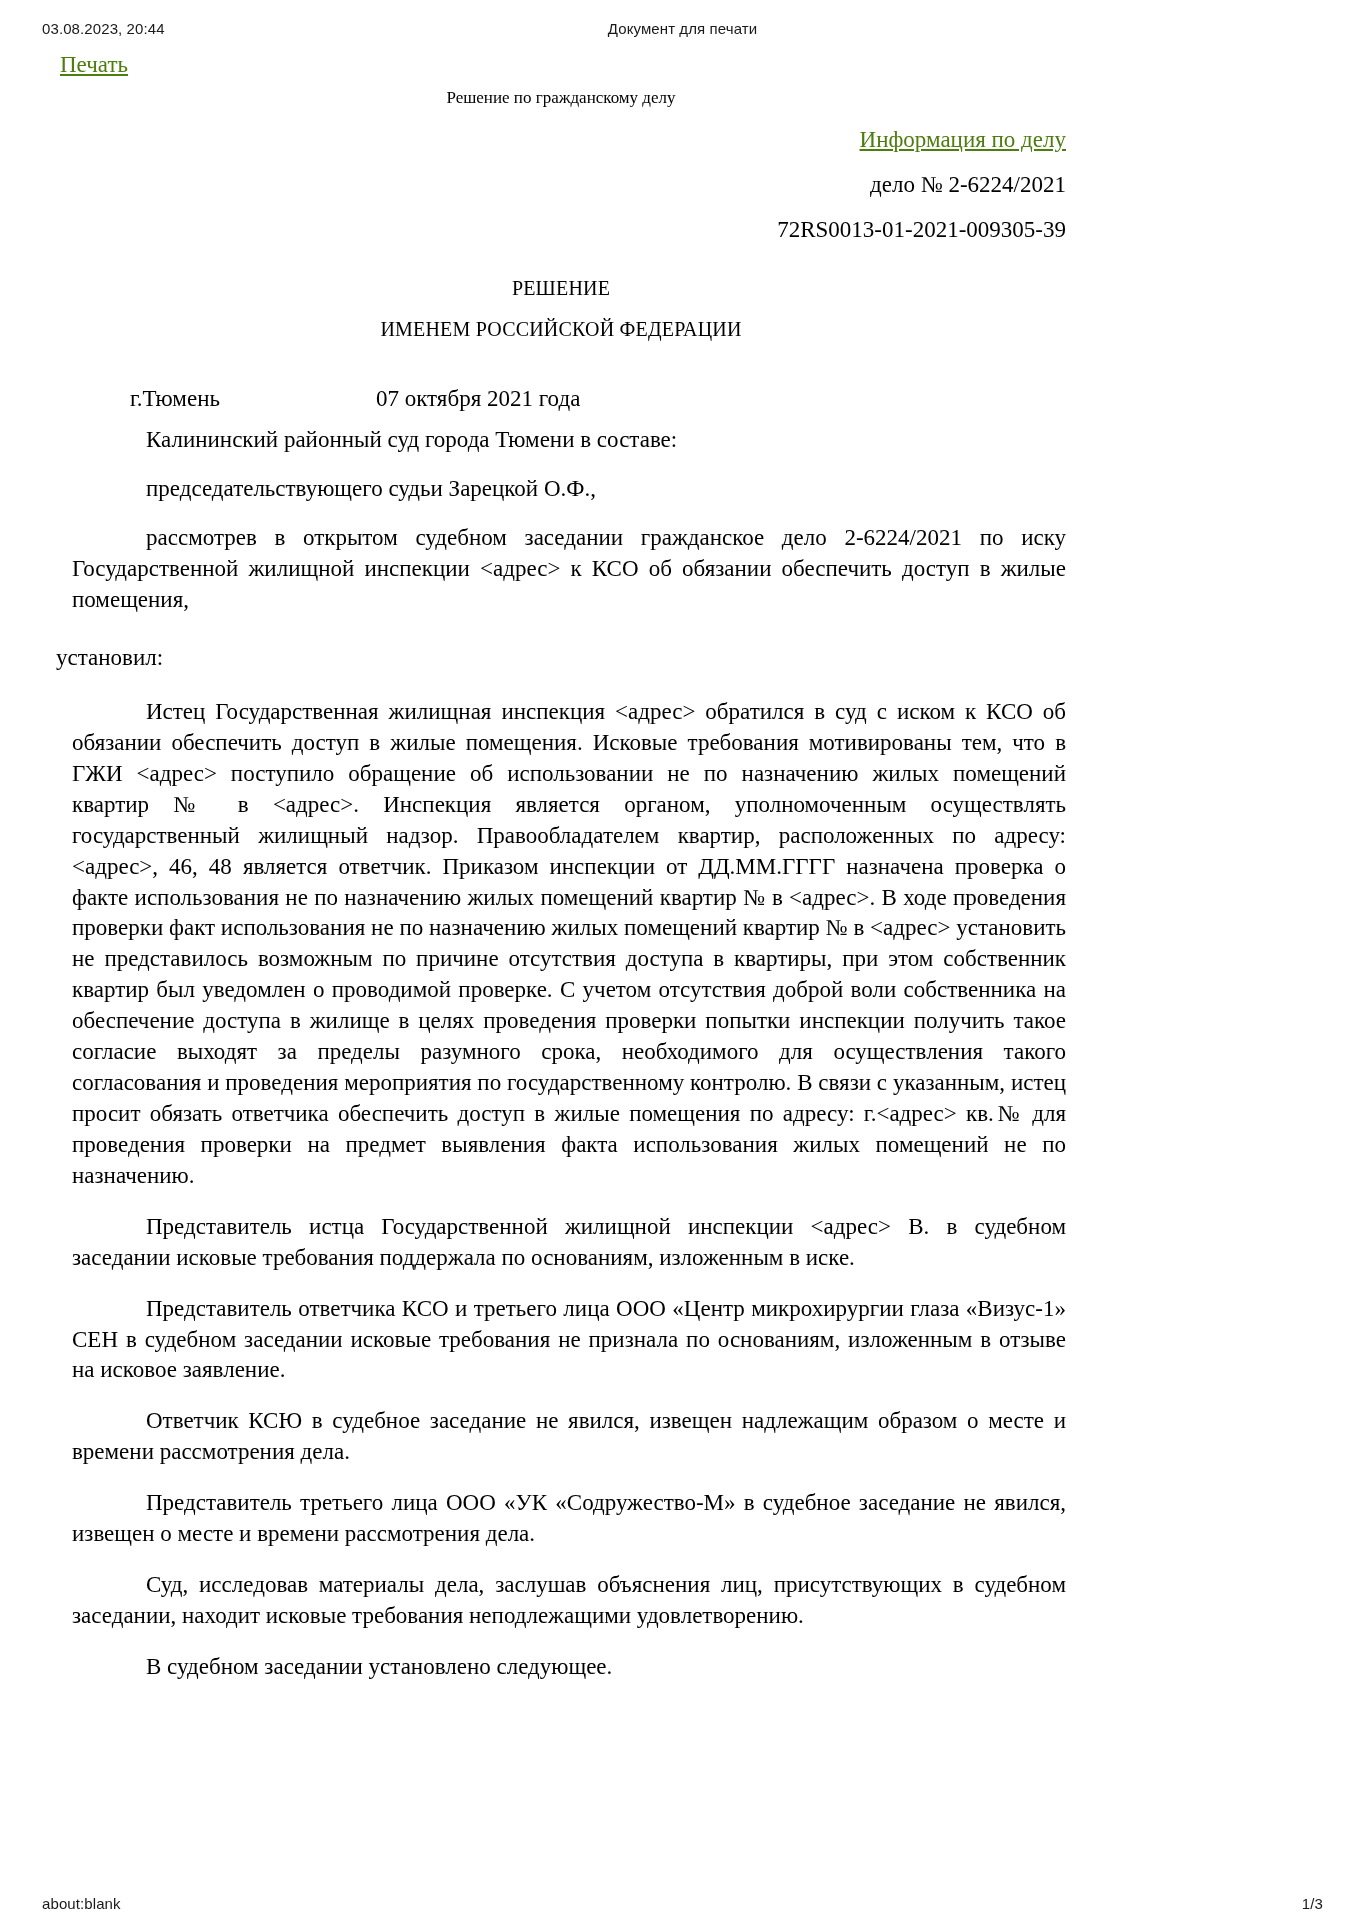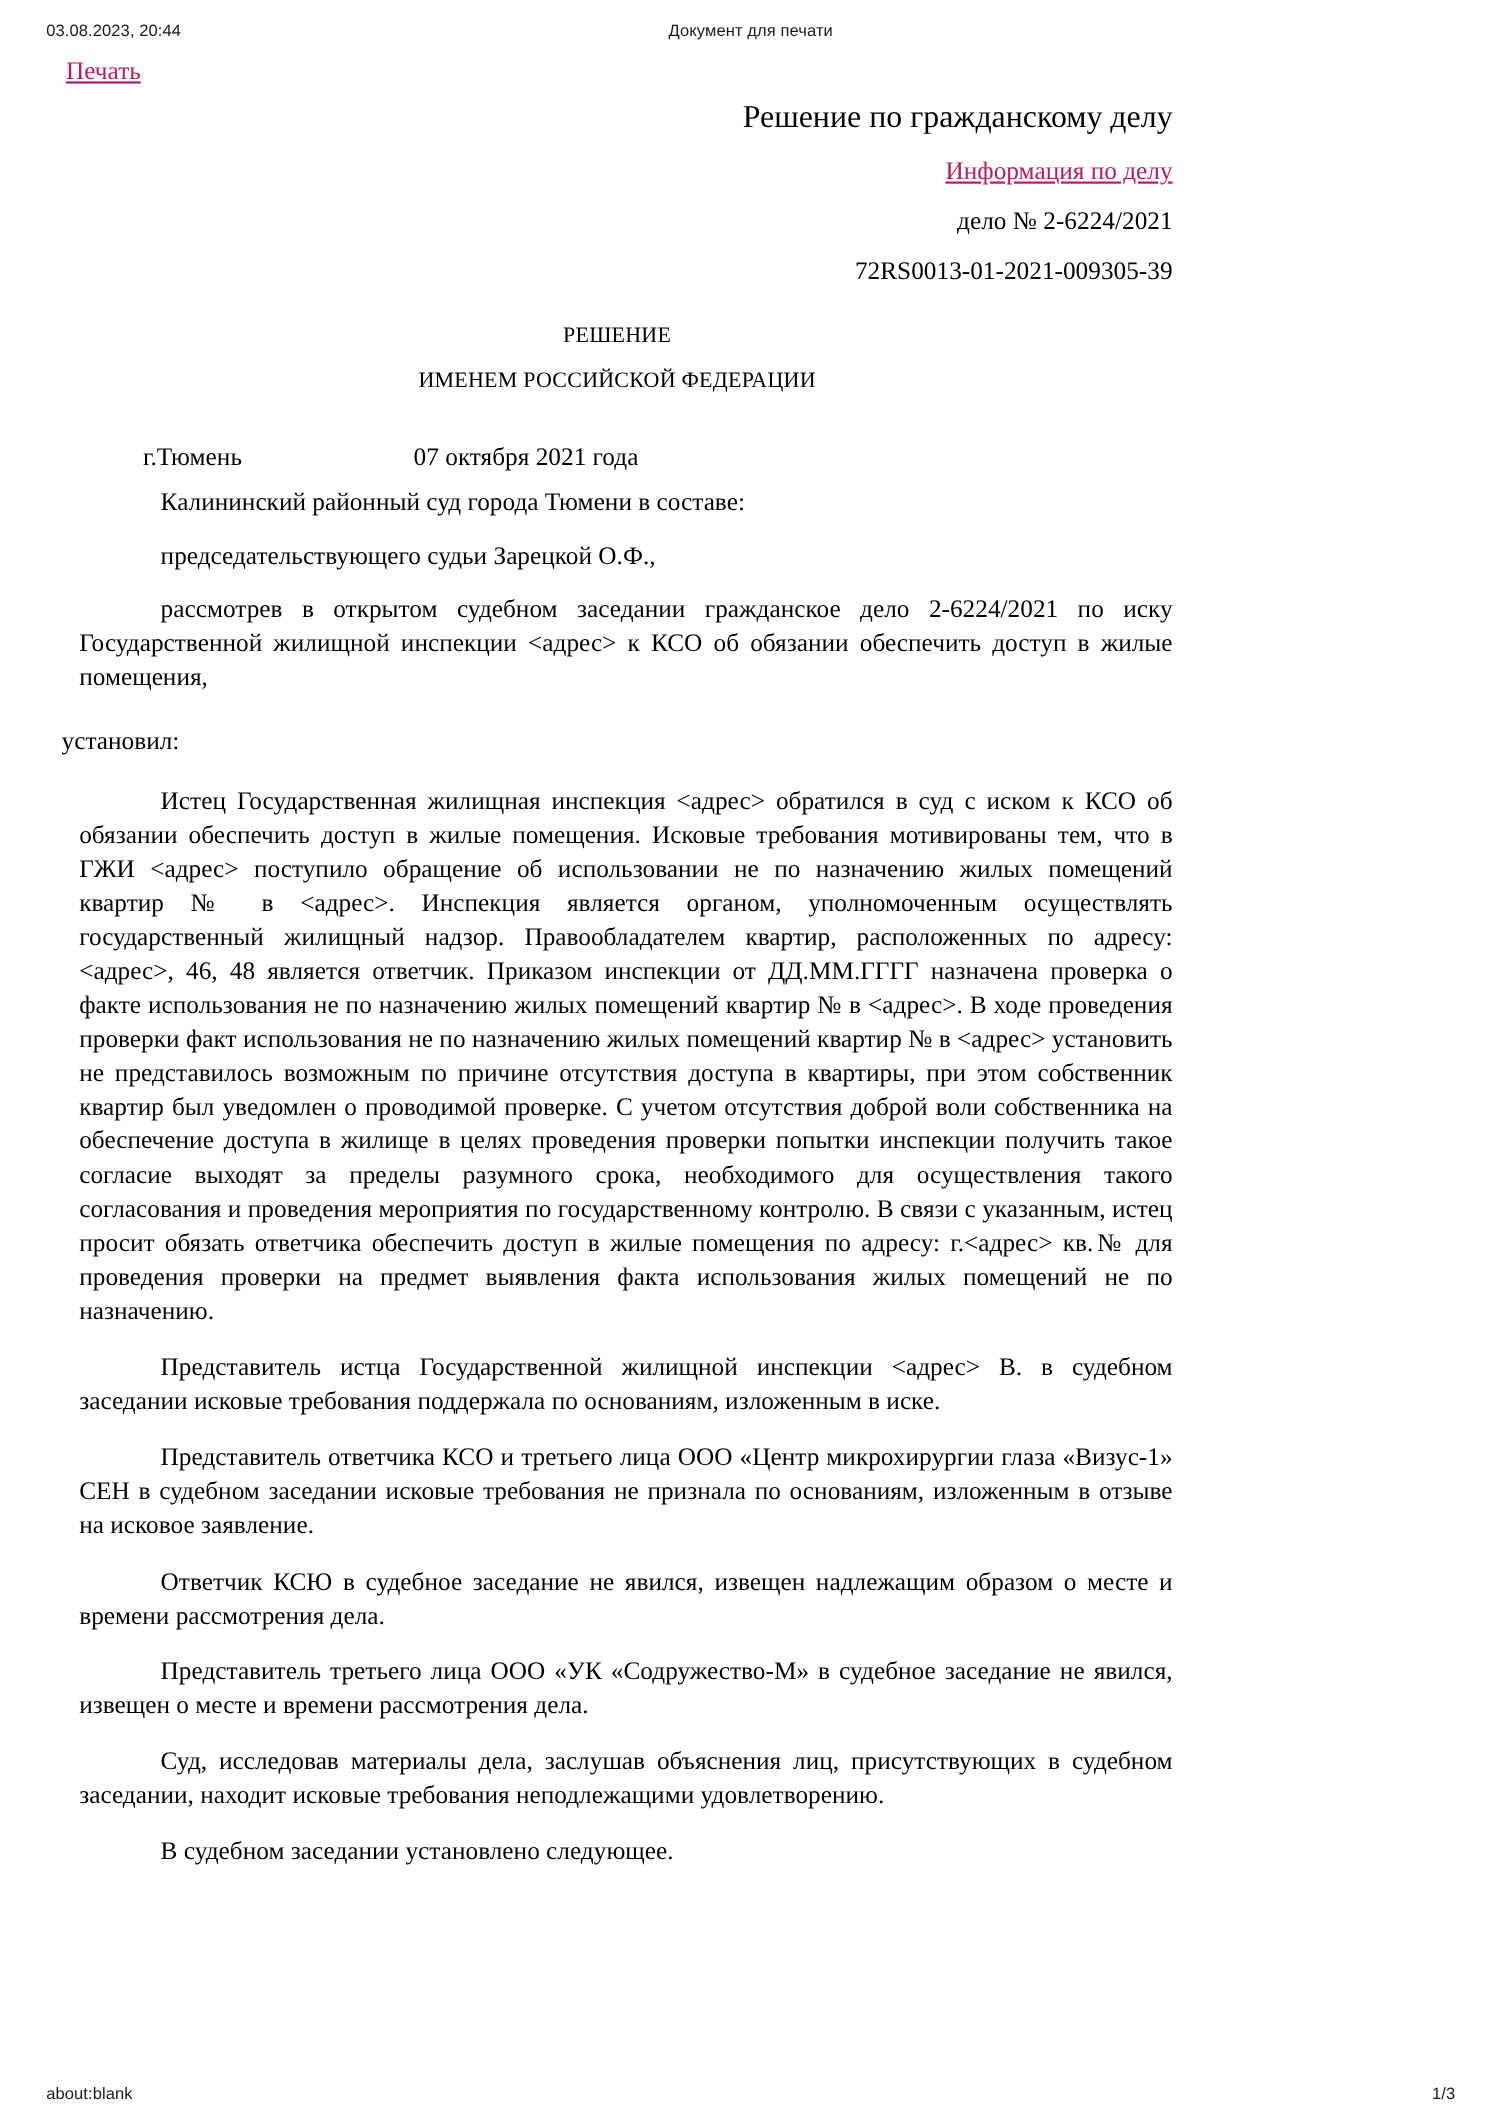--- a/index.html
+++ b/index.html
@@ -60,34 +60,34 @@
   }
 
   .content {
     position: absolute;
     left: 56px;
     top: 52px;
     width: 1010px;
   }
 
   a.doclink {
-    color: #be185d;
+    color: #4d7c0f;
     text-decoration: underline;
     font-size: 23px;
     font-family: "Liberation Serif", "DejaVu Serif", serif;
   }
 
   .print-link-row {
     margin: 0 0 6px 4px;
     line-height: 1.1;
   }
 
   .doc-title {
-    text-align: right;
-    font-size: 29px;
+    text-align: center;
+    font-size: 17px;
     line-height: 1.35;
     margin: 10px 0 0 0;
   }
 
   .right-line {
     text-align: right;
     font-size: 23px;
     line-height: 1.35;
     margin: 14px 0 0 0;
   }

